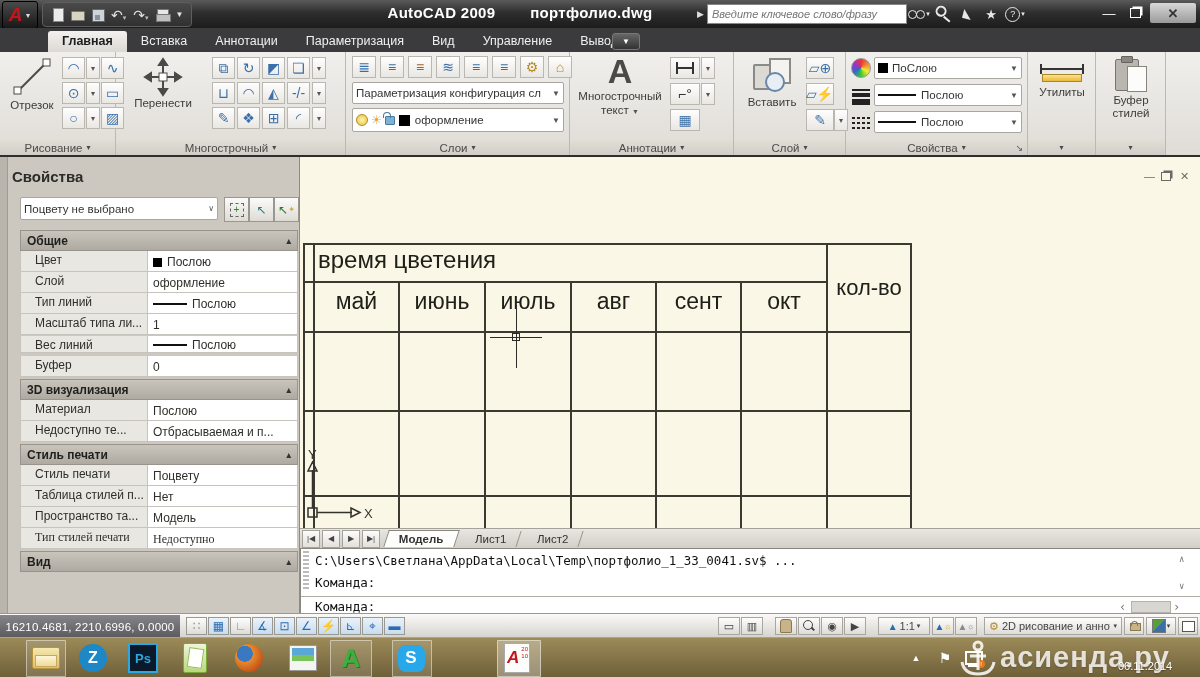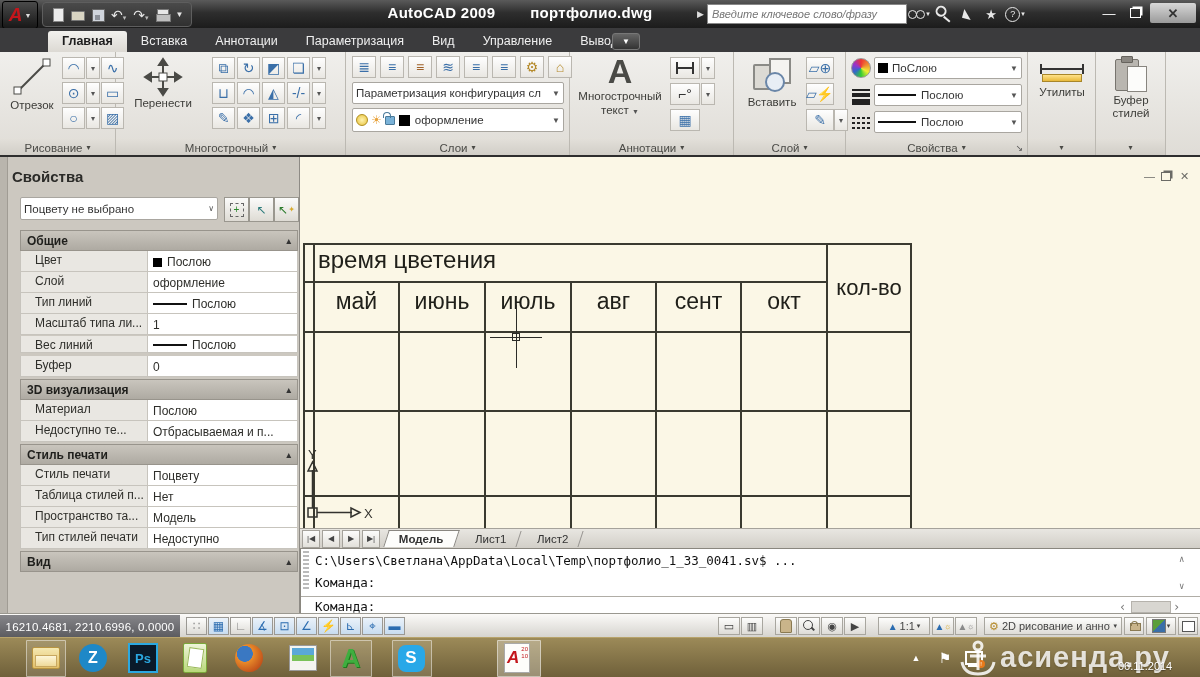--- a/index.html
+++ b/index.html
@@ -595,21 +595,21 @@
         <div class="pval">
           <span>Нет</span>
         </div>
       </div>
     <div class="abs prow" style="top:350px;">
         <div class="plab">Пространство та...</div>
         <div class="pval">
           <span>Модель</span>
         </div>
       </div>
-    <div class="abs prow" style="top:371px;">
+    <div class="abs prow" style="top:371px;font-family:Liberation Serif, serif;">
         <div class="plab">Тип стилей печати</div>
         <div class="pval">
           <span>Недоступно</span>
         </div>
       </div>
 
     <div class="abs sect" style="top:394px;">
         <span>Вид</span>
         <span class="carr">▴</span>
       </div>

